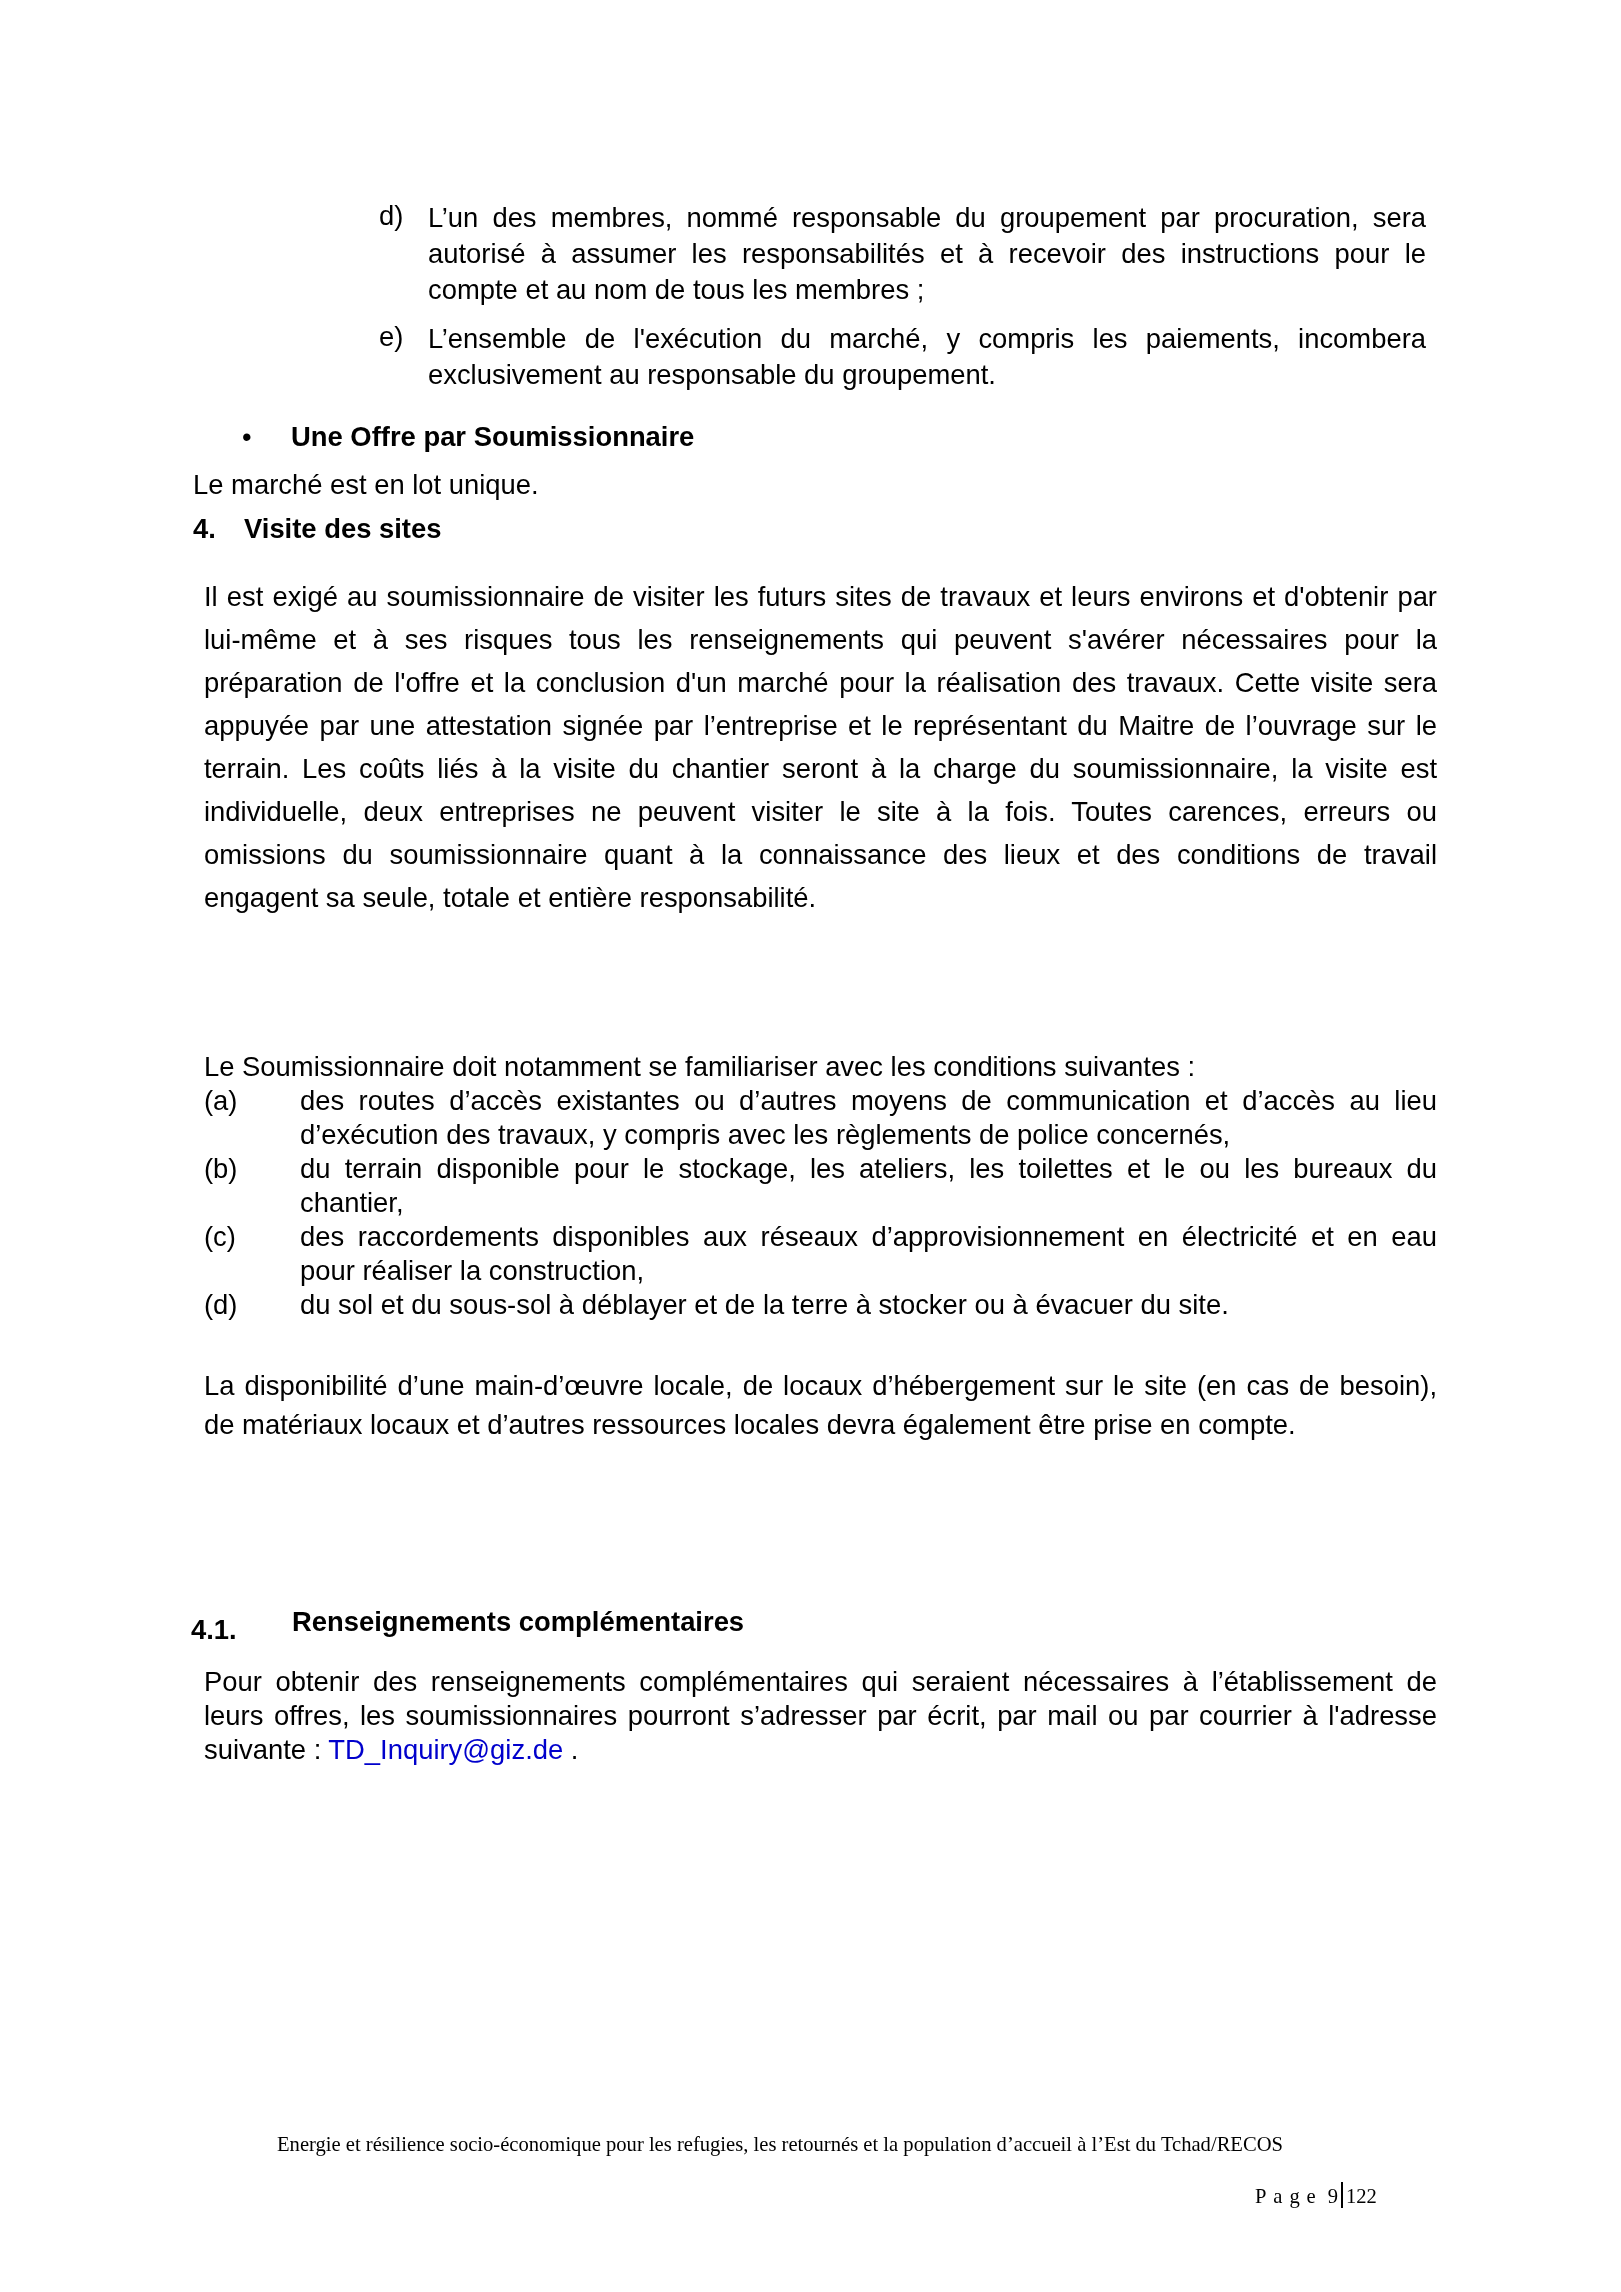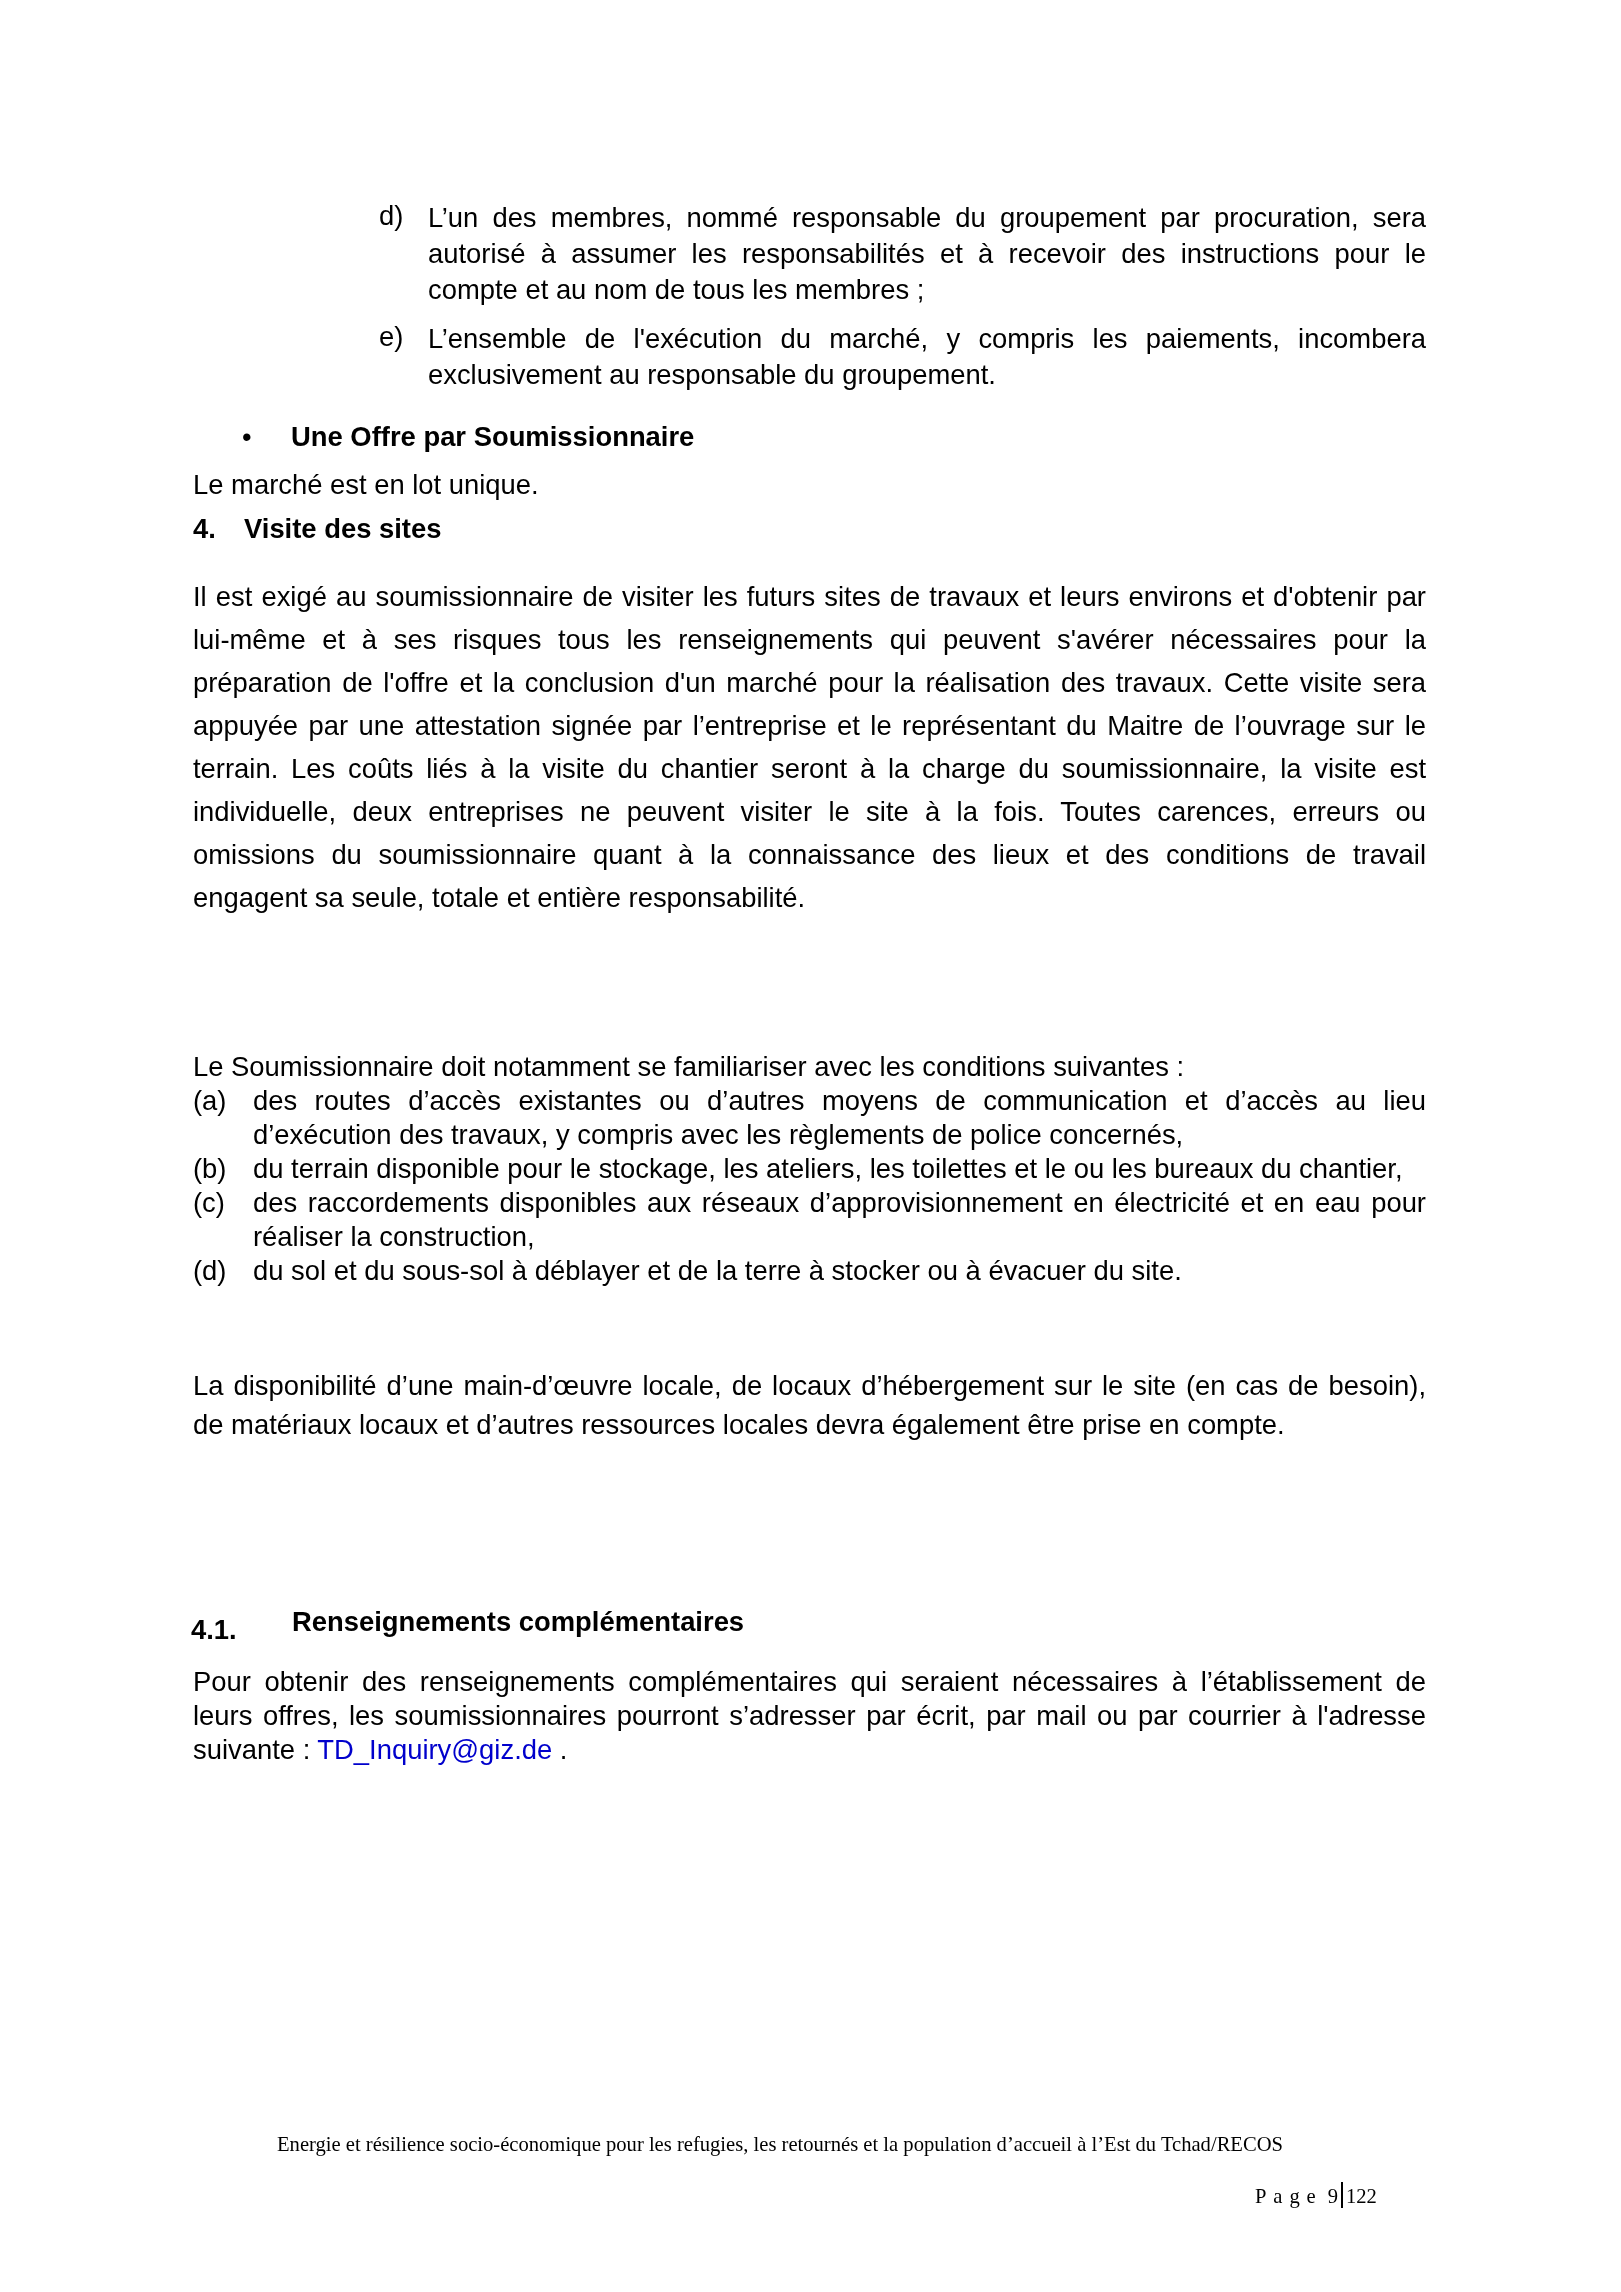--- a/index.html
+++ b/index.html
@@ -8,28 +8,28 @@
   .sans { font-family: "Liberation Sans", sans-serif; font-size: 27.4px; }
   .serif { font-family: "Liberation Serif", serif; margin-top: 48px; }
   .abs { position: absolute; }
   .bold { font-weight: bold; text-align: right; }
 
   
   .sub-label { position: absolute; left: 379px; }
   .sub-text { position: absolute; left: 428px; width: 998px; line-height: 36px; text-align: justify; }
 
   
-  .block { position: absolute; left: 193px; width: 1233px; }
+  .block { position: absolute; left: 204px; width: 1233px; }
   .para-double { line-height: 43px; text-align: justify; }
   .para-single { line-height: 39px; text-align: justify; }
   .para-tight { line-height: 34px; text-align: justify; }
 
   .cond-row { position: relative; }
   .cond-label { position: absolute; left: 0; top: 0; }
-  .cond-text { margin-left: 60px; text-align: justify; line-height: 34px; }
+  .cond-text { margin-left: 96px; text-align: justify; line-height: 34px; }
 
   .email { color: #0000cc; }
 
   .footer-text { position: absolute; left: 277px; top: 2085px; font-size: 20.6px; white-space: nowrap; }
   .page-num { position: absolute; left: 1255px; top: 2134px; font-size: 20.6px; white-space: nowrap; }
   .page-word { letter-spacing: 6.9px; }
   .page-bar { display: inline-block; width: 2px; height: 25.5px; background: #000; vertical-align: -4.9px; margin: 0 2.9px; }
 </style>
 </head>
 <body>

